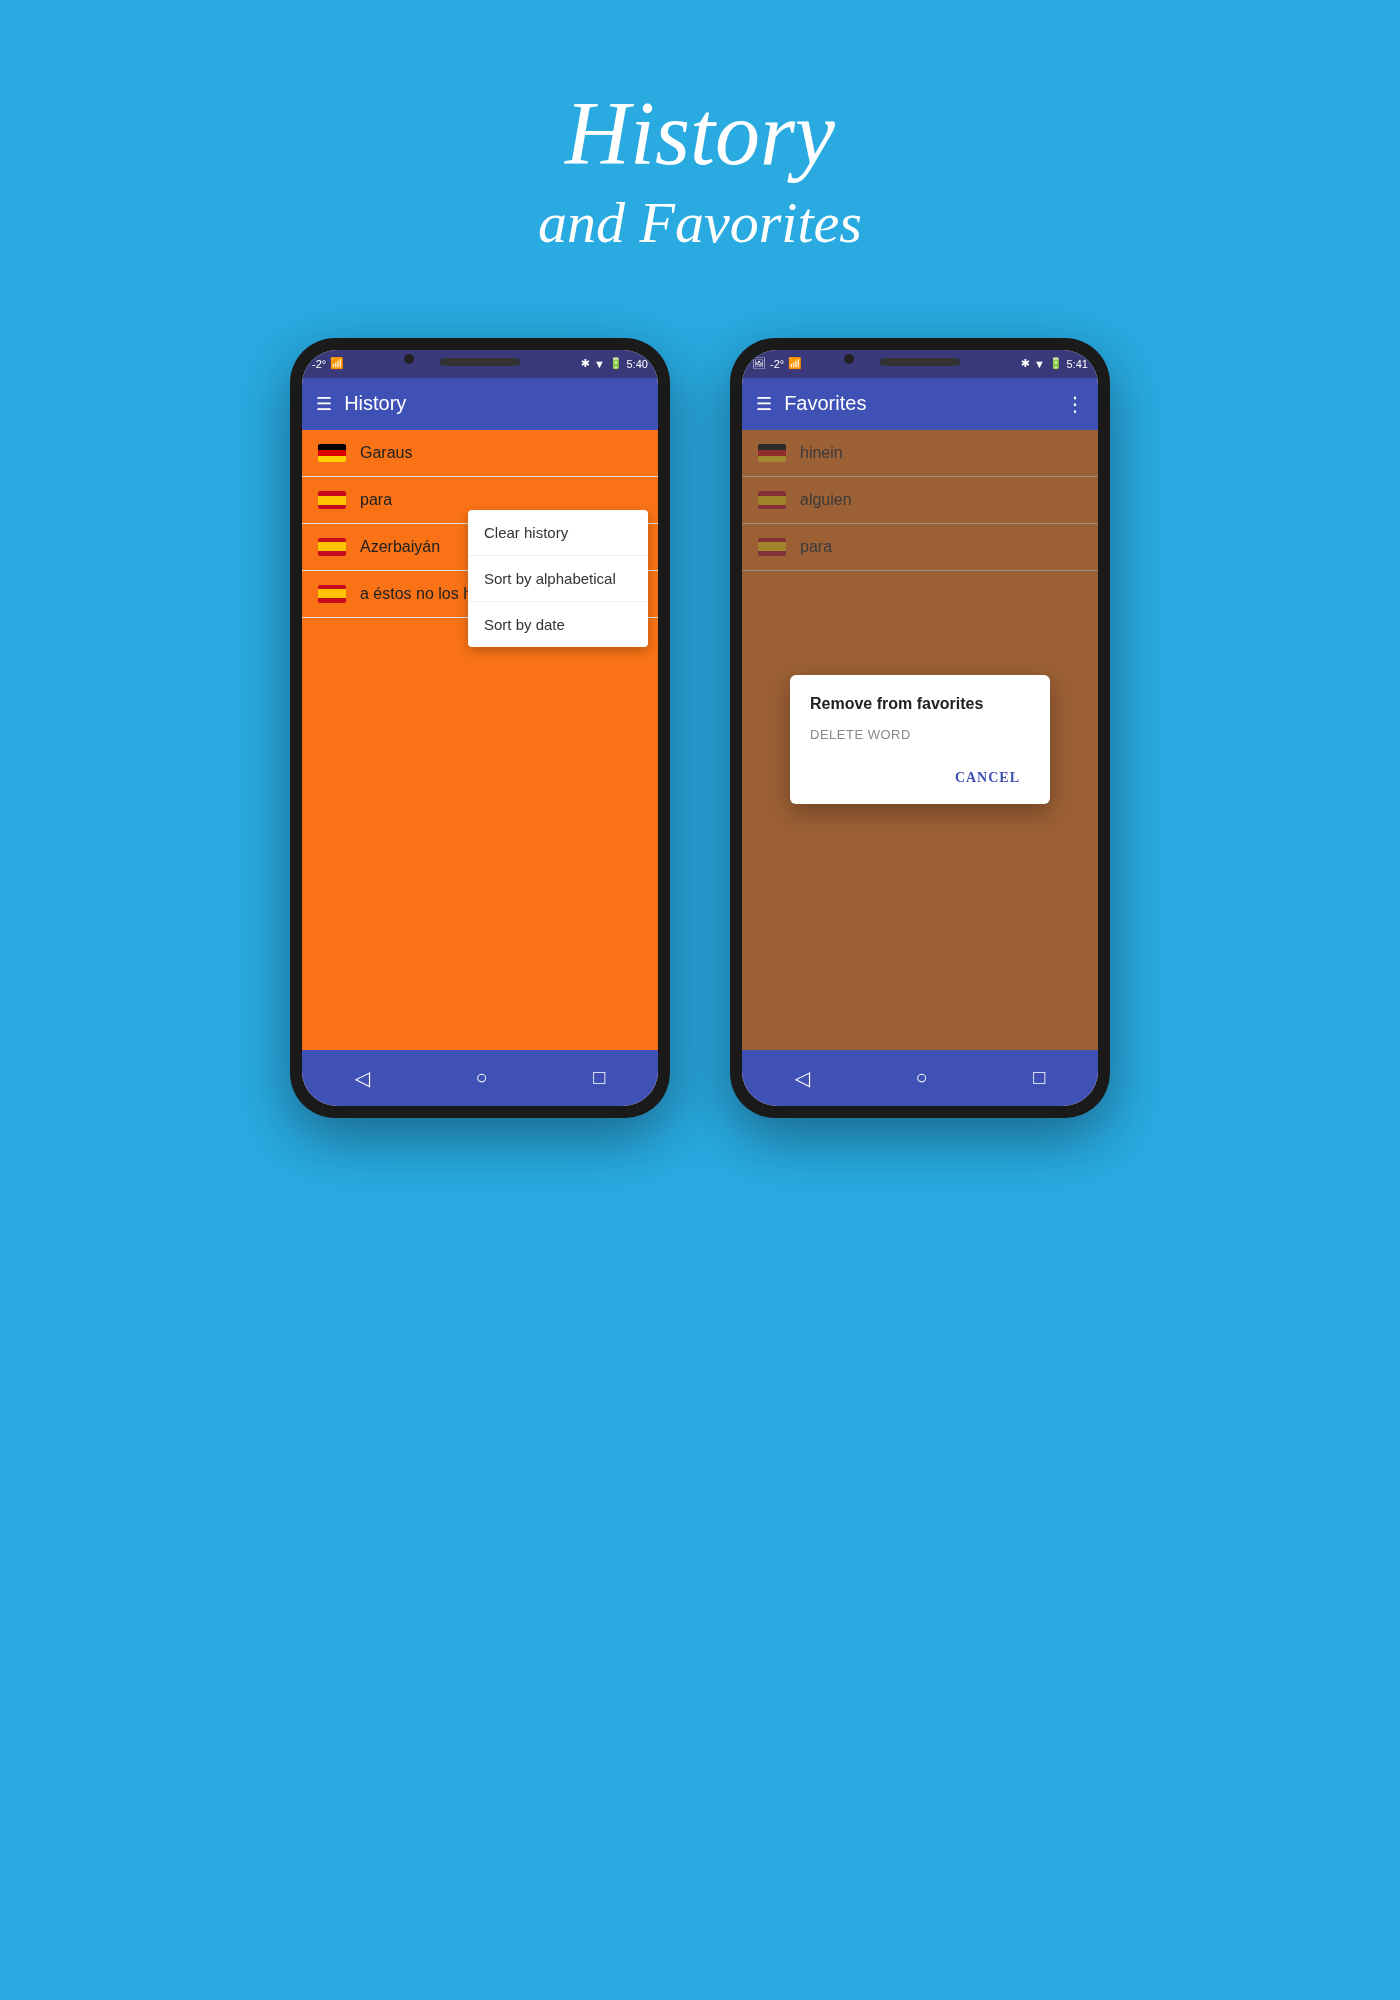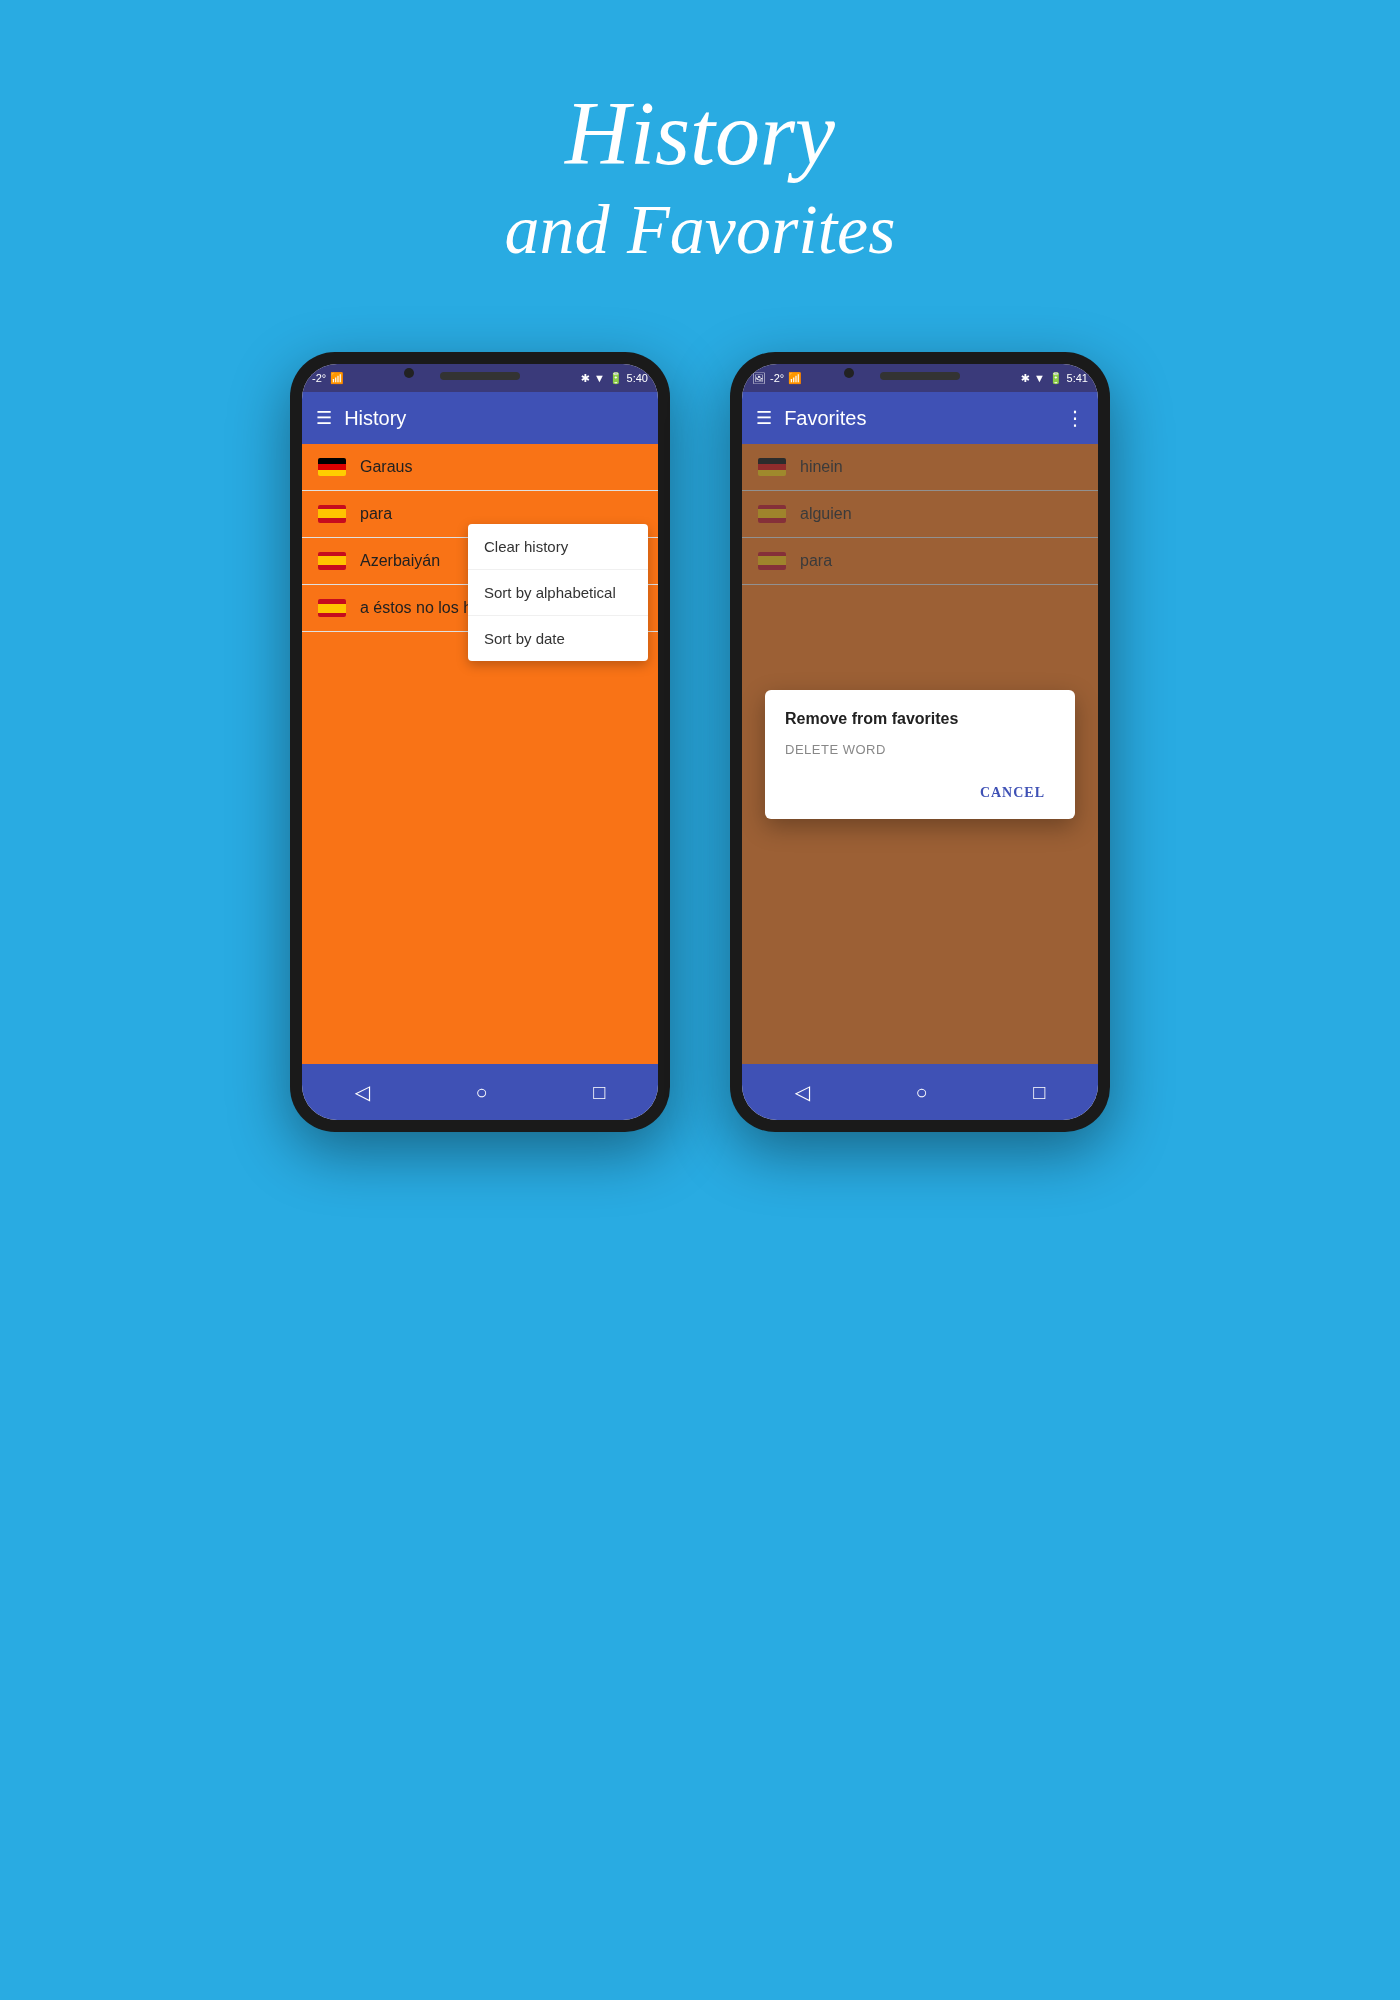--- a/index.html
+++ b/index.html
@@ -20,21 +20,21 @@
       line-height: 1.2;
     }
 
     .page-title h1 {
       font-size: 90px;
       font-style: italic;
       font-weight: normal;
     }
 
     .page-title h2 {
-      font-size: 70px;
+      font-size: 58px;
       font-style: italic;
       font-weight: normal;
     }
 
     .phones-container {
       display: flex;
       justify-content: center;
       gap: 60px;
       margin-top: 80px;
       align-items: flex-start;
@@ -226,21 +226,21 @@
       z-index: 5;
       display: flex;
       align-items: center;
       justify-content: center;
     }
 
     
     .dialog {
       background: white;
       border-radius: 6px;
-      width: 310px;
+      width: 260px;
       padding: 20px 20px 10px 20px;
       box-shadow: 0 8px 24px rgba(0,0,0,0.3);
       font-family: Arial, sans-serif;
     }
 
     .dialog-title {
       font-size: 16px;
       font-weight: bold;
       color: #212121;
       margin-bottom: 14px;

